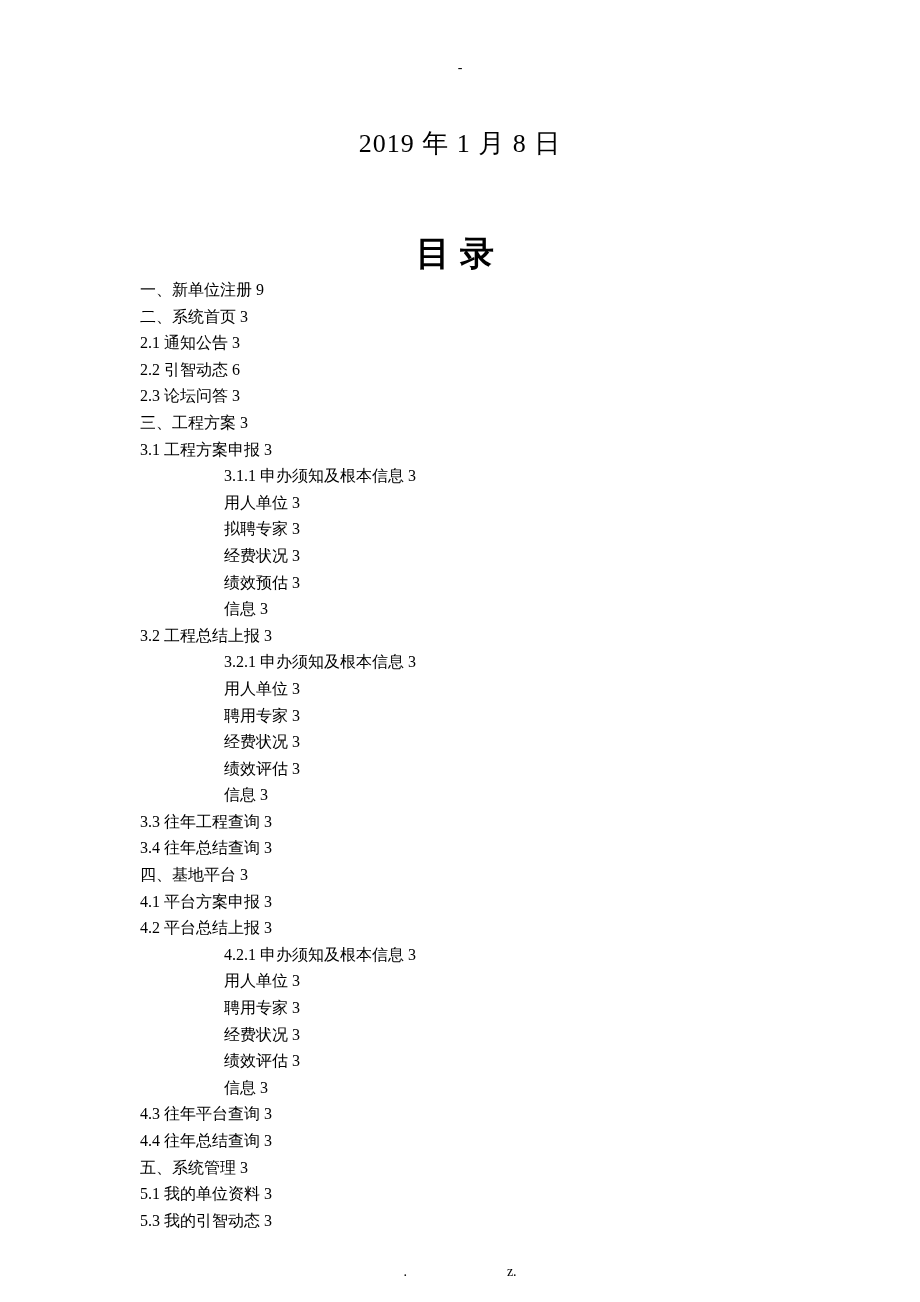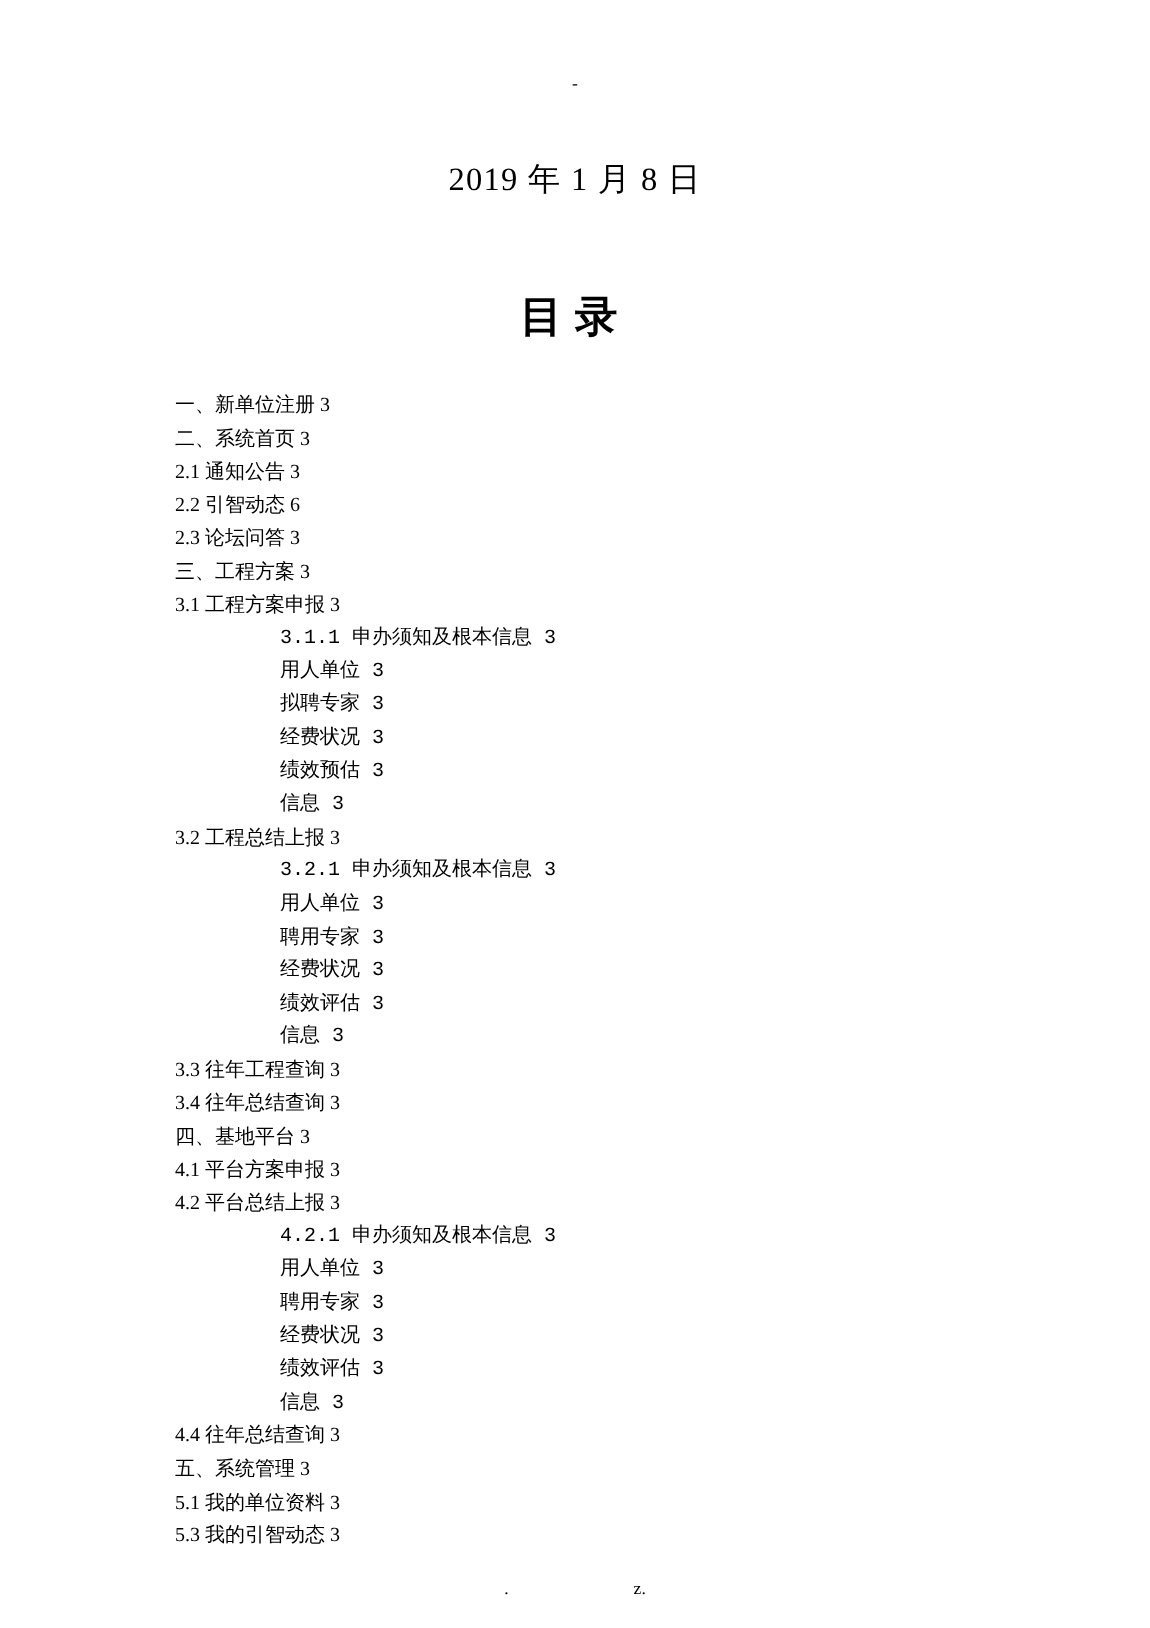--- a/index.html
+++ b/index.html
@@ -26,39 +26,37 @@
     .date-line {
       text-align: center;
       font-size: 26px;
       margin-bottom: 70px;
       letter-spacing: 1px;
     }
     .toc-title {
       text-align: center;
       font-size: 34px;
       font-weight: bold;
-      margin-bottom: 35px;
       letter-spacing: 10px;
       font-family: "SimHei", "黑体", sans-serif;
     }
     .toc {
       font-size: 16px;
       line-height: 1.6;
     }
     .toc-entry {
       margin-bottom: 1px;
     }
     .level-0 {
       margin-left: 0;
     }
     .level-1 {
     }
     .level-2 {
       margin-left: 84px;
-      font-family: Liberation Mono, monospace;
     }
     .footer {
       position: absolute;
       bottom: 22px;
       left: 0;
       width: 100%;
       text-align: center;
       font-size: 14px;
       letter-spacing: 60px;
     }
@@ -71,21 +69,21 @@
     }
   </style>
 </head>
 <body>
 
 <div class="page">
   <div class="header-mark">-</div>
   <div class="date-line">2019 年 1 月 8 日</div>
   <div class="toc-title">目录</div>
   <div class="toc" id="toc-container">
-      <div class="toc-entry level-0">一、新单位注册 3</div>
+      <div class="toc-entry level-0">一、新单位注册 9</div>
       <div class="toc-entry level-0">二、系统首页 3</div>
       <div class="toc-entry level-1">2.1 通知公告 3</div>
       <div class="toc-entry level-1">2.2 引智动态 6</div>
       <div class="toc-entry level-1">2.3 论坛问答 3</div>
       <div class="toc-entry level-0">三、工程方案 3</div>
       <div class="toc-entry level-1">3.1 工程方案申报 3</div>
       <div class="toc-entry level-2">3.1.1 申办须知及根本信息 3</div>
       <div class="toc-entry level-2">用人单位 3</div>
       <div class="toc-entry level-2">拟聘专家 3</div>
       <div class="toc-entry level-2">经费状况 3</div>
@@ -102,20 +100,21 @@
       <div class="toc-entry level-1">3.4 往年总结查询 3</div>
       <div class="toc-entry level-0">四、基地平台 3</div>
       <div class="toc-entry level-1">4.1 平台方案申报 3</div>
       <div class="toc-entry level-1">4.2 平台总结上报 3</div>
       <div class="toc-entry level-2">4.2.1 申办须知及根本信息 3</div>
       <div class="toc-entry level-2">用人单位 3</div>
       <div class="toc-entry level-2">聘用专家 3</div>
       <div class="toc-entry level-2">经费状况 3</div>
       <div class="toc-entry level-2">绩效评估 3</div>
       <div class="toc-entry level-2">信息 3</div>
+      <div class="toc-entry level-1">4.3 往年平台查询 3</div>
       <div class="toc-entry level-1">4.4 往年总结查询 3</div>
       <div class="toc-entry level-0">五、系统管理 3</div>
       <div class="toc-entry level-1">5.1 我的单位资料 3</div>
       <div class="toc-entry level-1">5.3 我的引智动态 3</div>
     </div>
 </div>
 
 <div class="footer">
   <span class="footer-dot">.</span><span class="footer-z">z.</span>
 </div>

